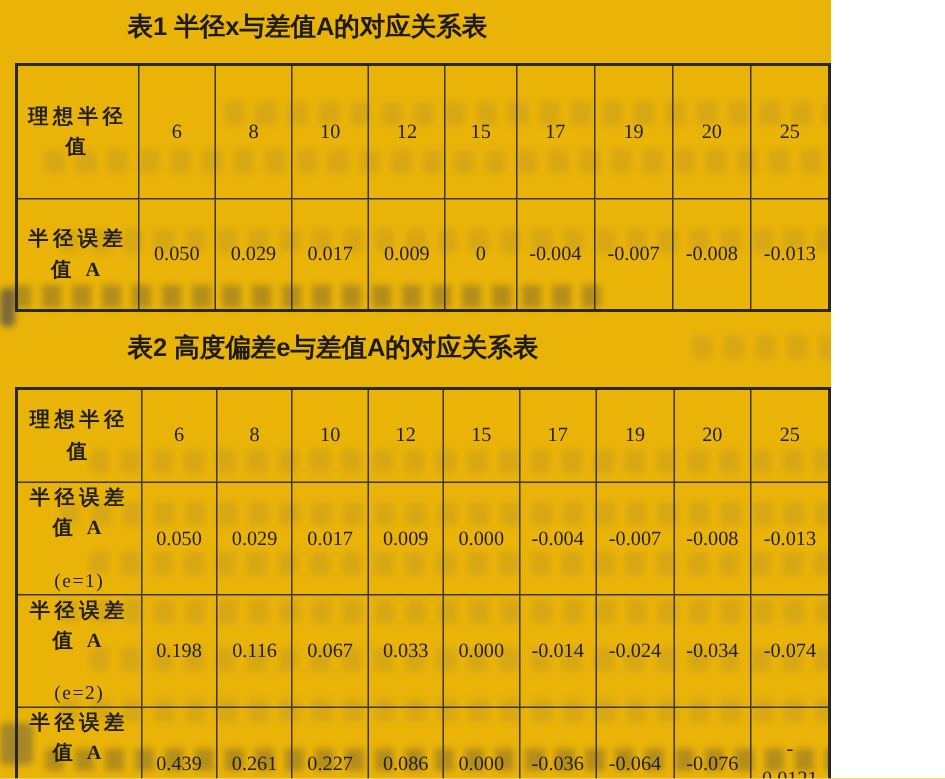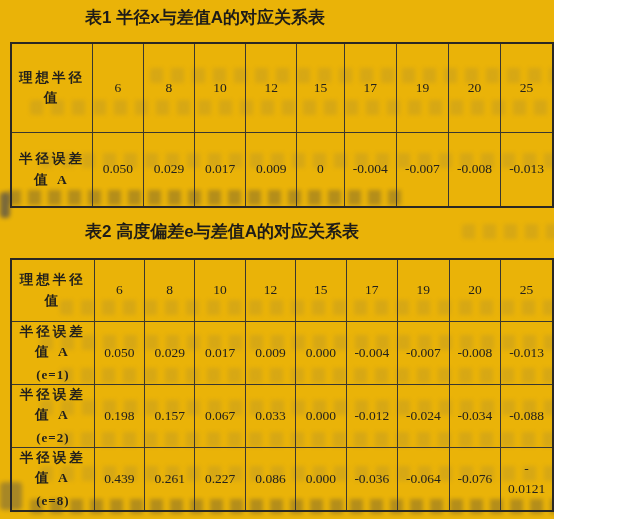--- a/index.html
+++ b/index.html
@@ -45,21 +45,21 @@
     font-size:13.5px;color:#23211c;
     white-space:pre-line;line-height:1.5;
     padding:0;
   }
   .t1 tr.r0 td{height:88px;}
   .t1 tr.r1 td{height:73px;}
   .t2 tr td{height:61px;}
   .lbl{
     font-weight:bold;font-size:13px;letter-spacing:3px;
   }
-  .sub{display:block;font-weight:bold;font-size:13px;letter-spacing:1px;margin-top:2px;}
+  .sub{display:block;font-weight:normal;font-size:13px;letter-spacing:1px;margin-top:14px;}
 </style>
 </head>
 <body>
 
 <div class="page">
 
   <div class="bleed" style="left:150px;top:68px;width:430px;"></div>
   <div class="bleed" style="left:30px;top:100px;width:560px;"></div>
   <div class="bleed" style="left:40px;top:153px;width:550px;"></div>
   <div class="bleed dark" style="left:8px;top:190px;width:400px;"></div>
@@ -158,28 +158,28 @@
       <td>0.009</td>
       <td>0.000</td>
       <td>-0.004</td>
       <td>-0.007</td>
       <td>-0.008</td>
       <td>-0.013</td>
     </tr>
     <tr>
       <td class="lbl"><span>半径误差值 A</span><span class="sub">(e=2)</span></td>
       <td>0.198</td>
-      <td>0.157</td>
+      <td>0.116</td>
       <td>0.067</td>
       <td>0.033</td>
       <td>0.000</td>
-      <td>-0.012</td>
+      <td>-0.014</td>
       <td>-0.024</td>
       <td>-0.034</td>
-      <td>-0.088</td>
+      <td>-0.074</td>
     </tr>
     <tr>
       <td class="lbl"><span>半径误差值 A</span><span class="sub">(e=8)</span></td>
       <td>0.439</td>
       <td>0.261</td>
       <td>0.227</td>
       <td>0.086</td>
       <td>0.000</td>
       <td>-0.036</td>
       <td>-0.064</td>

